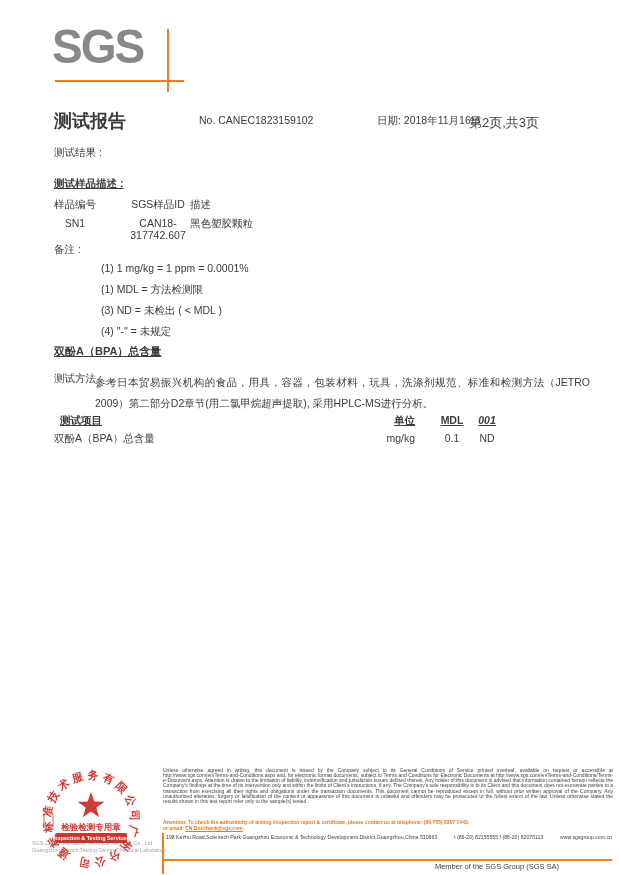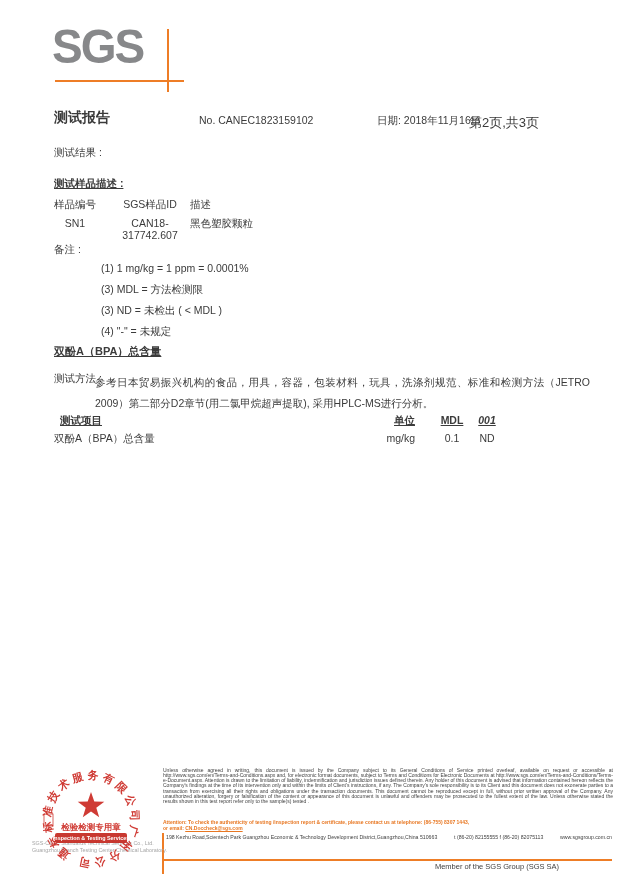--- a/index.html
+++ b/index.html
@@ -7,31 +7,31 @@
     position:relative;width:619px;height:875px;background:#fff;overflow:hidden;
     font-family:"Liberation Sans","DejaVu Sans",sans-serif;color:#3b3b3b;
   }
   .abs{position:absolute;}
   
   .logo-text{left:52px;top:22px;font-size:46px;font-weight:bold;color:#87888a;
     letter-spacing:-2px;line-height:1;transform:scaleY(1.06);transform-origin:top left;}
   .logo-vline{left:167px;top:29px;width:2px;height:63px;background:#ee7d26;}
   .logo-hline{left:55px;top:80px;width:129px;height:2px;background:#ee7d26;}
   
-  .doc-title{left:54px;top:109px;font-size:14px;font-weight:bold;color:#3a3a3a;}
+  .doc-title{left:54px;top:109px;font-size:18px;font-weight:bold;color:#3a3a3a;}
   .report-no{left:199px;top:114px;font-size:10.5px;}
   .report-date{left:377px;top:114px;font-size:10.5px;}
   .page-info{left:469px;top:114px;font-size:13px;}
   .results-label{left:54px;top:146px;font-size:10.5px;}
   .sample-heading{left:54px;top:177px;font-size:10.5px;font-weight:bold;text-decoration:underline;}
   
   .st-h{top:198px;font-size:10.5px;font-weight:normal;}
   .st-r{top:217px;font-size:10.5px;}
   .st-col1{left:50px;width:50px;text-align:center;}
-  .st-col2{left:108px;width:84px;text-align:center;}
+  .st-col2{left:116px;width:84px;text-align:center;}
   .st-col3{left:190px;}
   
   .notes-label{left:54px;top:243px;font-size:10.5px;}
   .notes-list{left:101px;top:258px;font-size:10.5px;line-height:21px;}
   
   .bpa-heading{left:54px;top:344px;font-size:11px;font-weight:bold;text-decoration:underline;}
   .method-label{left:54px;top:372px;font-size:10.5px;}
   .method-text{left:95px;top:372px;width:495px;font-size:10.5px;line-height:20.5px;text-align:justify;}
   
   .rt-h{top:414px;font-size:10.5px;font-weight:bold;text-decoration:underline;}
@@ -81,21 +81,21 @@
   <div class="abs st-h st-col1">样品编号</div>
   <div class="abs st-h st-col2">SGS样品ID</div>
   <div class="abs st-h st-col3">描述</div>
   <div class="abs st-r st-col1">SN1</div>
   <div class="abs st-r st-col2">CAN18-317742.607</div>
   <div class="abs st-r st-col3">黑色塑胶颗粒</div>
 
   <div class="abs notes-label">备注 :</div>
   <div class="abs notes-list">
     <div>(1) 1 mg/kg = 1 ppm = 0.0001%</div>
-    <div>(3) MDL = 方法检测限</div>
+    <div>(1) MDL = 方法检测限</div>
     <div>(3) ND = 未检出 ( &lt; MDL )</div>
     <div>(4) "-" = 未规定</div>
   </div>
 
   <div class="abs bpa-heading">双酚A（BPA）总含量</div>
   <div class="abs method-label">测试方法 :</div>
   <div class="abs method-text">参考日本贸易振兴机构的食品，用具，容器，包装材料，玩具，洗涤剂规范、标准和检测方法（JETRO 2009）第二部分D2章节(用二氯甲烷超声提取), 采用HPLC-MS进行分析。</div>
 
   <div class="abs rt-h rt-item-h">测试项目</div>
   <div class="abs rt-h rt-unit">单位</div>

